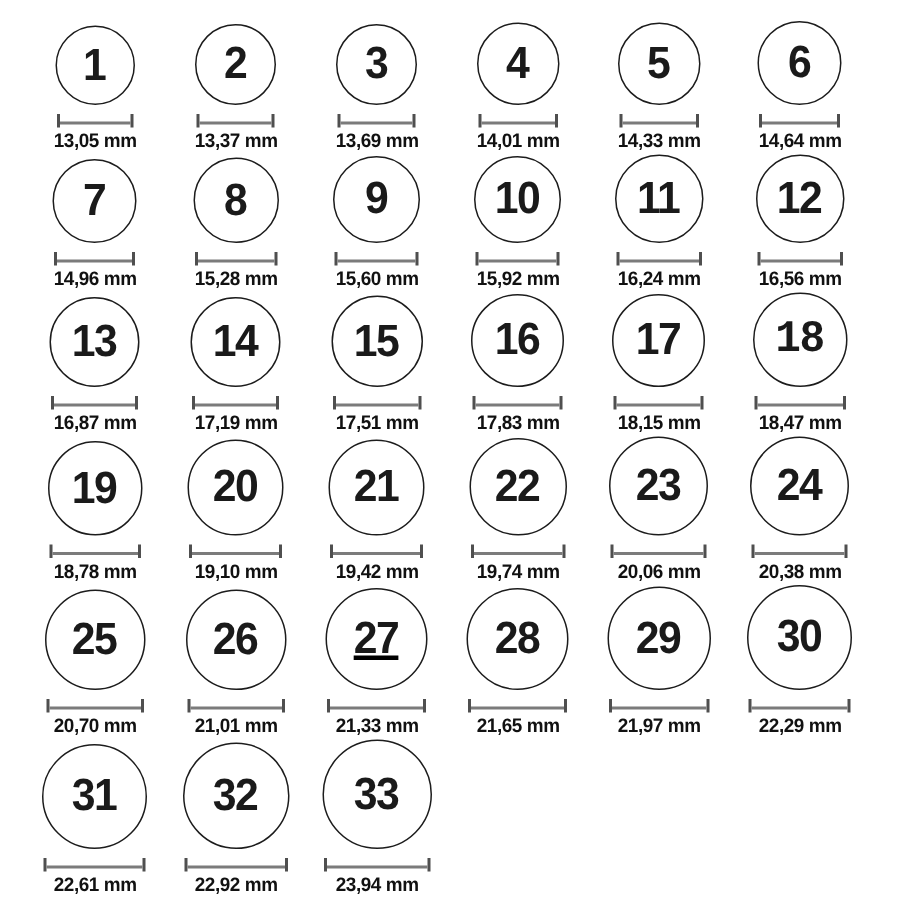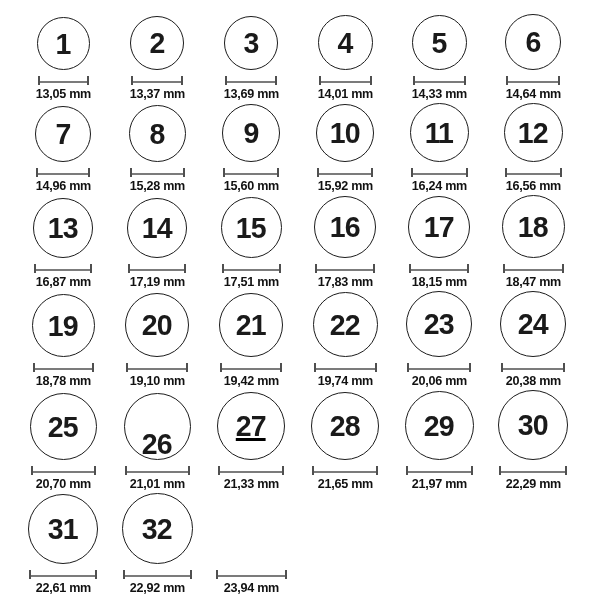--- a/index.html
+++ b/index.html
@@ -200,21 +200,21 @@
         <div class="mm-label">17,83 mm</div>
       </div>
       <div class="cell">
         <div class="circle" style="width: 62px; height: 62px; align-items: center;">
           <span class="num">17</span>
         </div>
         <div class="measure" style="width: 60px;"></div>
         <div class="mm-label">18,15 mm</div>
       </div>
       <div class="cell">
-        <div class="circle" style="width: 63px; height: 63px;">
+        <div class="circle" style="width: 63px; height: 63px; font-family: Liberation Mono, monospace;">
           <span class="num">18</span>
         </div>
         <div class="measure" style="width: 61px;"></div>
         <div class="mm-label">18,47 mm</div>
       </div>
     </div>
     <div class="row">
       <div class="cell">
         <div class="circle" style="width: 63px; height: 63px;">
           <span class="num">19</span>
@@ -260,21 +260,21 @@
     </div>
     <div class="row">
       <div class="cell">
         <div class="circle" style="width: 67px; height: 67px;">
           <span class="num">25</span>
         </div>
         <div class="measure" style="width: 65px;"></div>
         <div class="mm-label">20,70 mm</div>
       </div>
       <div class="cell">
-        <div class="circle" style="width: 67px; height: 67px; align-items: flex-end;">
+        <div class="circle" style="width: 67px; height: 67px;">
           <span class="num">26</span>
         </div>
         <div class="measure" style="width: 65px;"></div>
         <div class="mm-label">21,01 mm</div>
       </div>
       <div class="cell">
         <div class="circle" style="width: 68px; height: 68px; text-decoration: underline;">
           <span class="num">27</span>
         </div>
         <div class="measure" style="width: 66px;"></div>
@@ -311,17 +311,20 @@
         <div class="mm-label">22,61 mm</div>
       </div>
       <div class="cell">
         <div class="circle" style="width: 71px; height: 71px;">
           <span class="num">32</span>
         </div>
         <div class="measure" style="width: 69px;"></div>
         <div class="mm-label">22,92 mm</div>
       </div>
       <div class="cell">
+        <div class="circle" style="width: 73px; height: 73px;">
+          <span class="num">33</span>
+        </div>
         <div class="measure" style="width: 71px;"></div>
         <div class="mm-label">23,94 mm</div>
       </div>
     </div>
   </div>
 
 </body></html>

